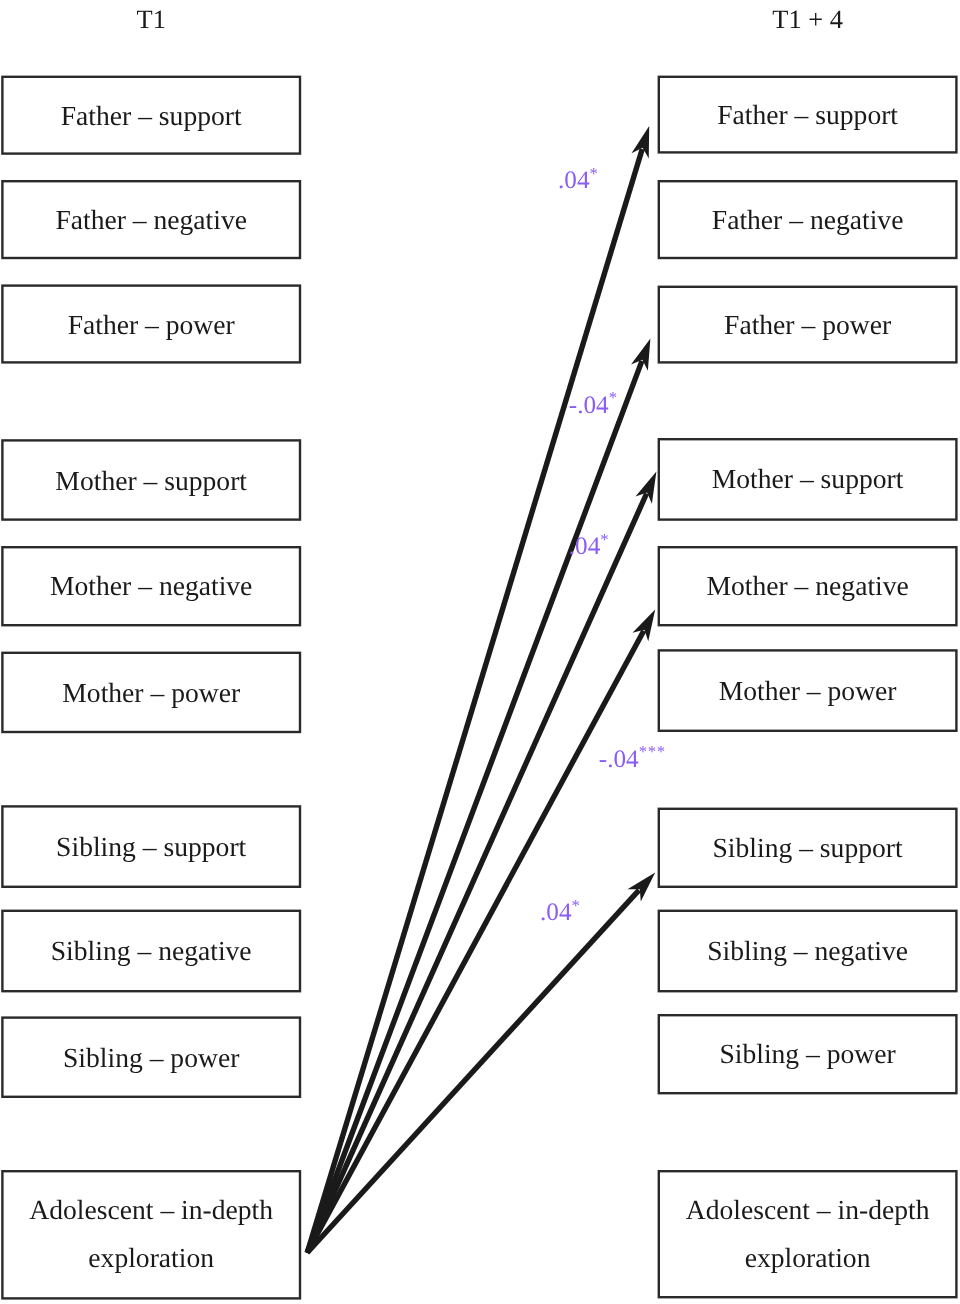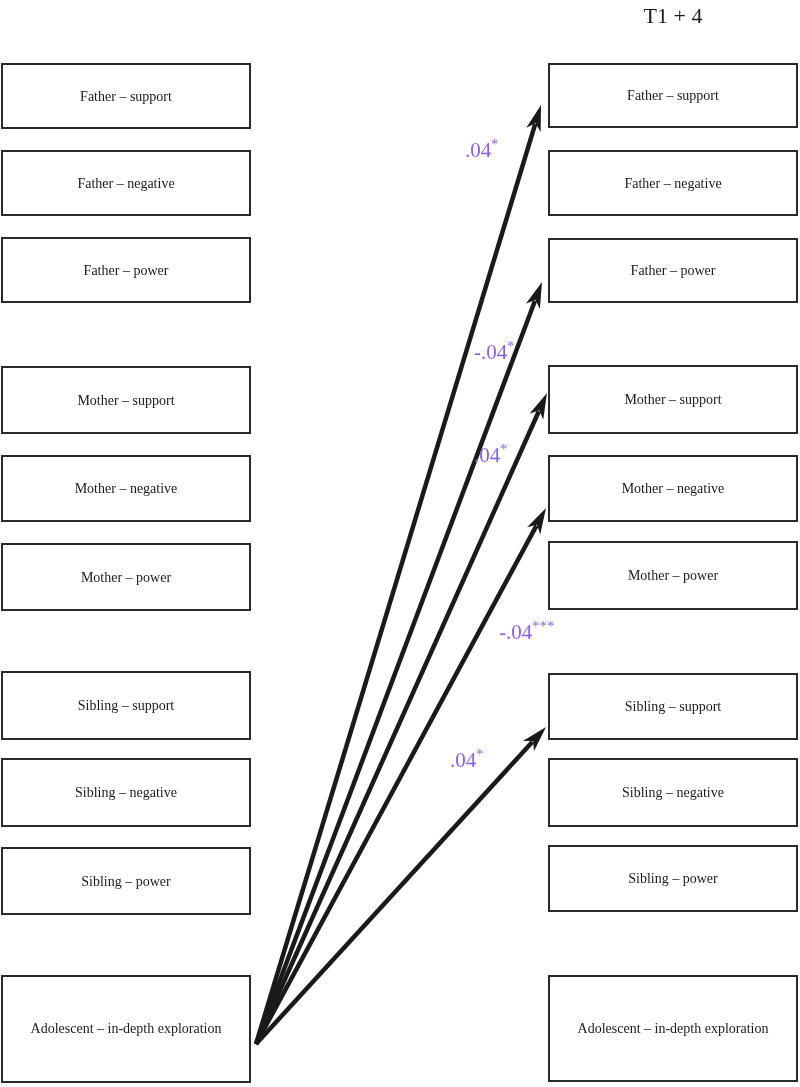--- a/index.html
+++ b/index.html
@@ -36,21 +36,21 @@
   }
   .node-box {
     position: absolute;
     box-sizing: border-box;
     border: 2px solid #2a2a2a;
     background: #ffffff;
     display: flex;
     align-items: center;
     justify-content: center;
     text-align: center;
-    font-size: 14px;
+    font-size: 23px;
     line-height: 27px;
     color: #1a1a1a;
     padding: 0 6px;
   }
   .node-box.two-line {
     line-height: 40px;
   }
   svg.arrow-layer {
     position: absolute;
     left: 0;
@@ -72,20 +72,21 @@
     line-height: 0;
     vertical-align: super;
     letter-spacing: 0.5px;
   }
 </style>
 </head>
 <body>
 
 <div id="page">
 
+  <div class="col-header" id="header-t1">T1</div>
   <div class="col-header" id="header-t2">T1 + 4</div>
 
   <div id="boxes">
       <div class="node-box" style="left: 1px; top: 63px; width: 250px; height: 66px;">Father – support</div>
       <div class="node-box" style="left: 1px; top: 150px; width: 250px; height: 66px;">Father – negative</div>
       <div class="node-box" style="left: 1px; top: 237px; width: 250px; height: 66px;">Father – power</div>
       <div class="node-box" style="left: 1px; top: 366px; width: 250px; height: 68px;">Mother – support</div>
       <div class="node-box" style="left: 1px; top: 455px; width: 250px; height: 67px;">Mother – negative</div>
       <div class="node-box" style="left: 1px; top: 543px; width: 250px; height: 68px;">Mother – power</div>
       <div class="node-box" style="left: 1px; top: 671px; width: 250px; height: 69px;">Sibling – support</div>
@@ -122,19 +123,19 @@
         <polygon points="546,508 540.2240416557272,534.4364957058463 536.9586561145048,524.7108976642256 527.031227710286,527.2985926383501" fill="#1a1a1a"></polygon>
       </g>
       <g>
         <line x1="256" y1="1044" x2="532.5002699216756" y2="741.7566014994097" stroke="#1a1a1a" stroke-width="4.5" stroke-linecap="butt"></line>
         <polygon points="546,727 533.9840764604569,751.2459807286043 533.1752564255918,741.0187714244393 522.9166253358997,741.1211831698611" fill="#1a1a1a"></polygon>
       </g>
     </svg>
 
   <div id="labels">
       <div class="path-label" style="left: 465px; top: 138px;"><span>.04</span><sup>*</sup></div>
-      <div class="path-label" style="left: 474px; top: 340px;"><span>-.04</span><sup>*</sup></div>
+      <div class="path-label" style="left: 474px; top: 325px;"><span>-.04</span><sup>*</sup></div>
       <div class="path-label" style="left: 474px; top: 443px;"><span>.04</span><sup>*</sup></div>
       <div class="path-label" style="left: 499px; top: 620px;"><span>-.04</span><sup>***</sup></div>
       <div class="path-label" style="left: 450px; top: 748px;"><span>.04</span><sup>*</sup></div>
     </div>
 
 </div>
 
 </body></html>

